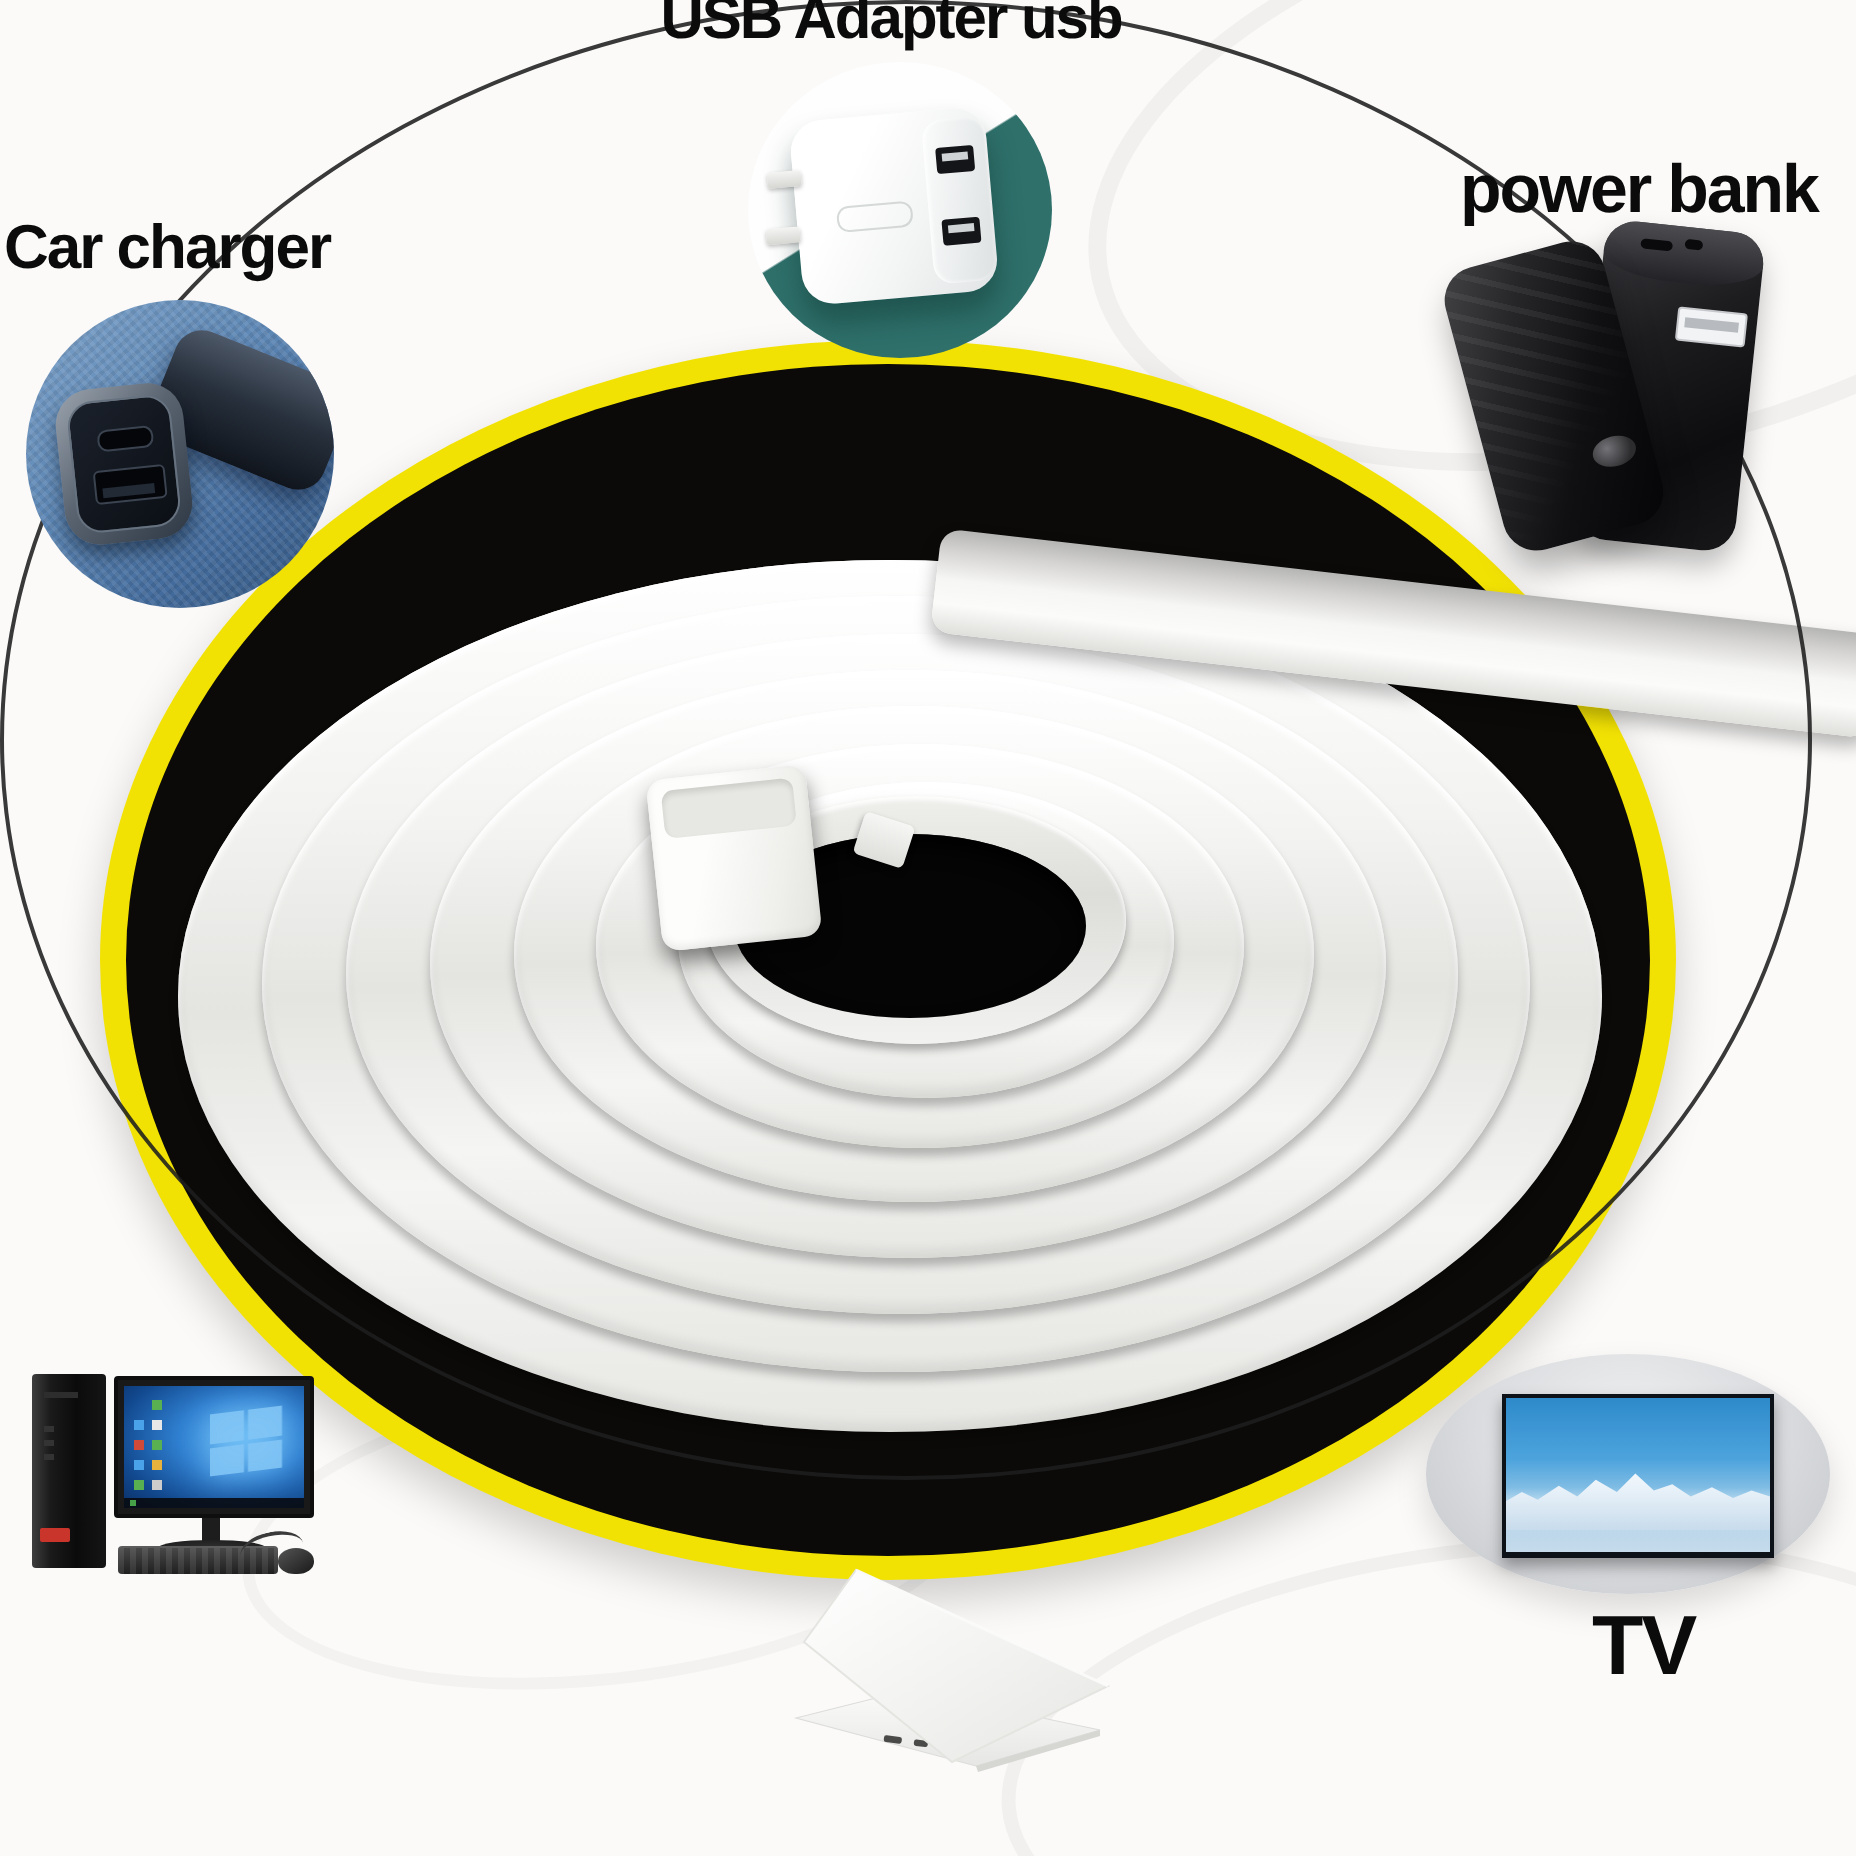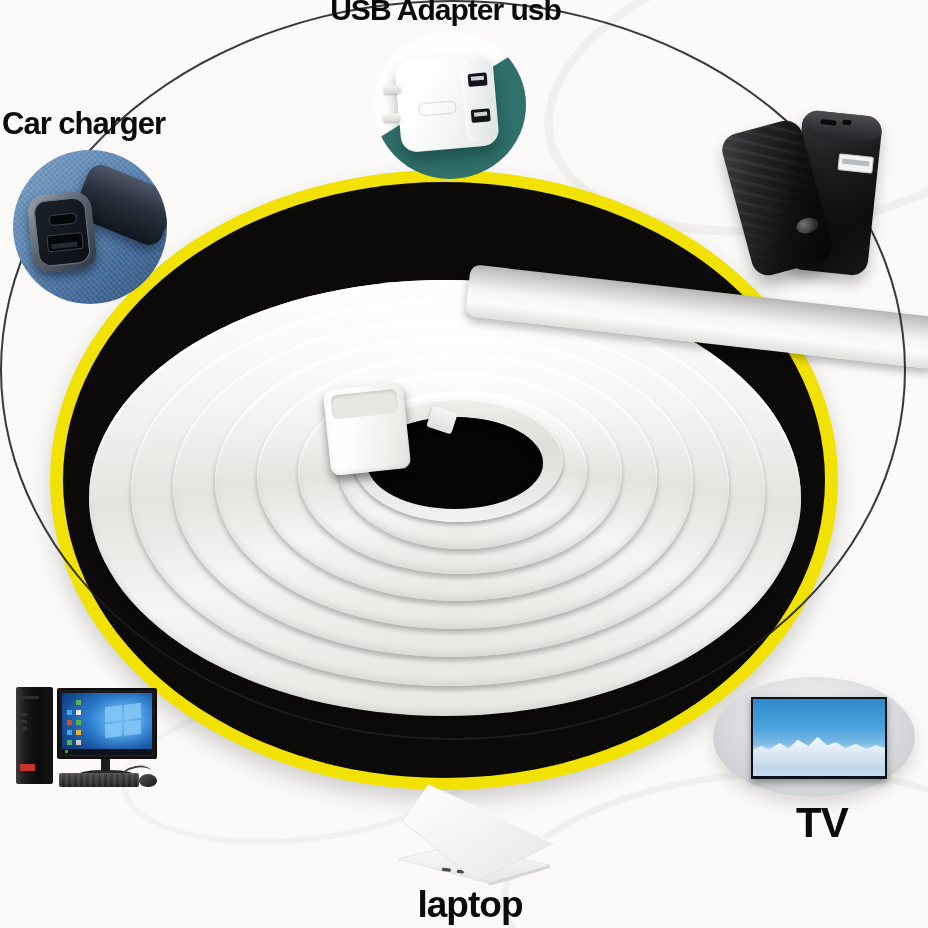--- a/index.html
+++ b/index.html
@@ -316,17 +316,17 @@
   <div class="abs" id="tv-ellipse">
     <div id="tv-set">
       <div id="tv-screen">
         <span class="cell" id="tv-mountains"></span>
         <span class="cell" id="tv-fog"></span>
       </div>
     </div>
   </div>
 
   <div class="lbl" style="left:293px; top:-5px; width:305px; text-align:center; font-size:30px;">USB Adapter usb</div>
+  <div class="lbl" style="left:730px; top:78px; font-size:34px;">power bank</div>
   <div class="lbl" style="left:2px; top:108px; font-size:31px;">Car charger</div>
-  <div class="lbl" style="left:400px; top:886px; width:140px; text-align:center; font-size:37px;">laptop</div>
   <div class="lbl" style="left:796px; top:802px; font-size:42px;">TV</div>
 
 </div>
 
 </body></html>

